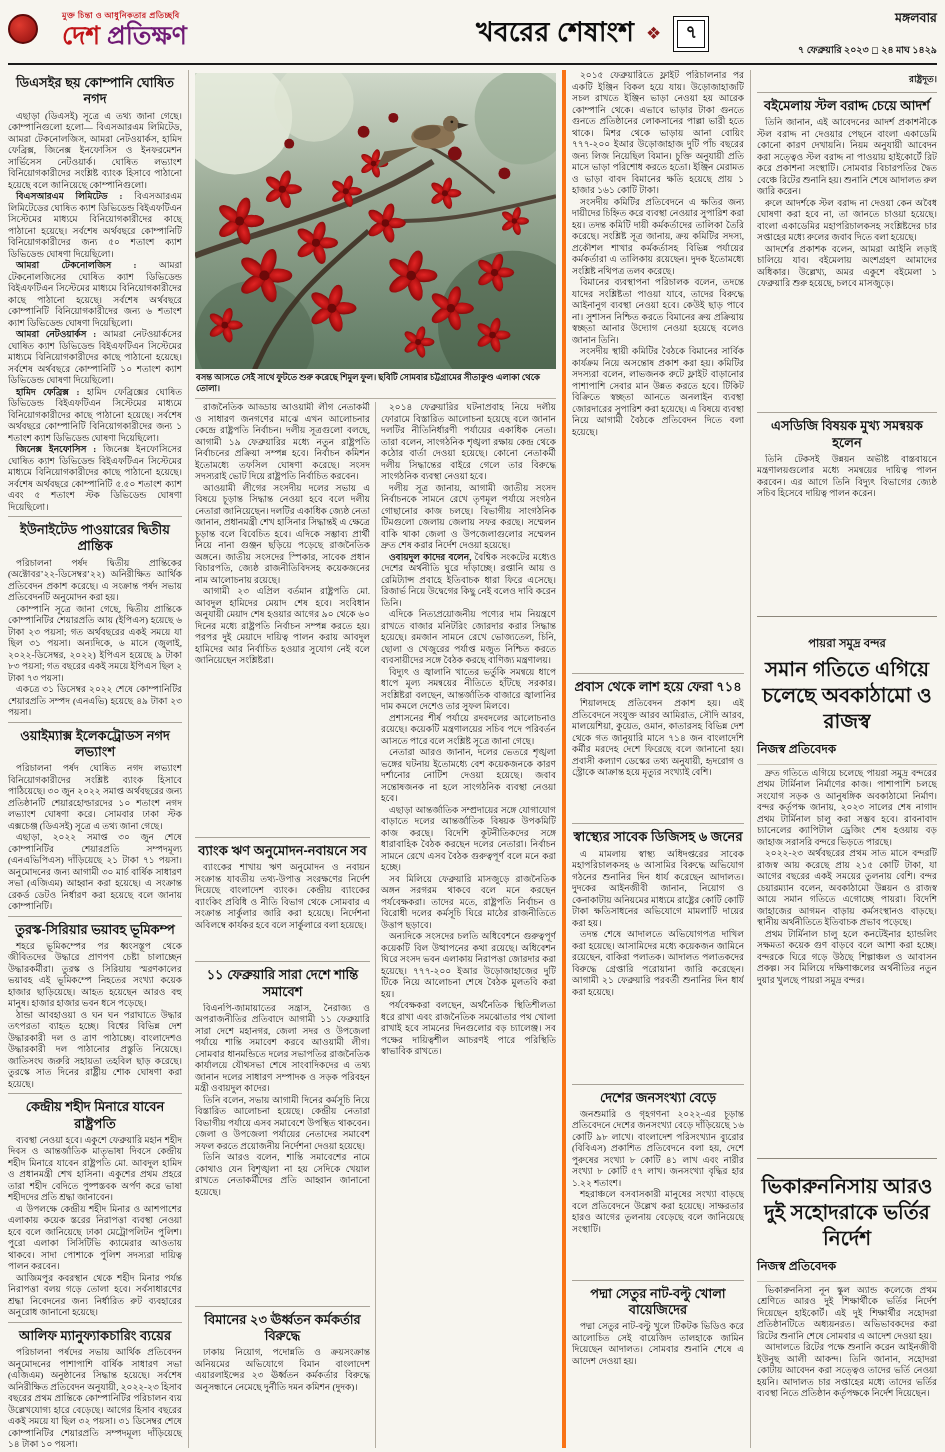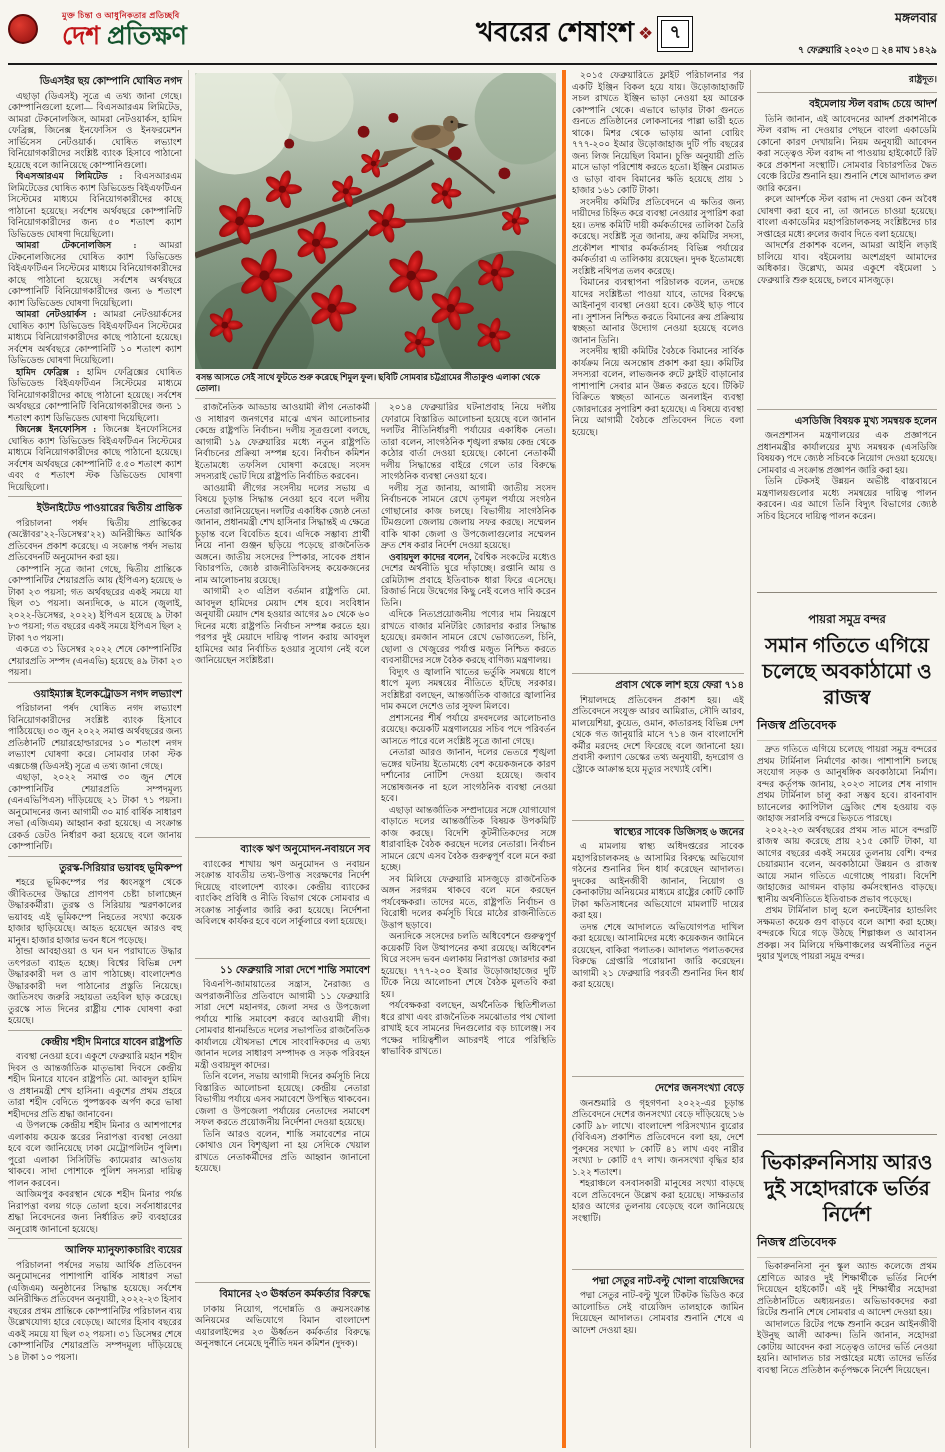--- a/index.html
+++ b/index.html
@@ -5,41 +5,41 @@
   *{margin:0;padding:0;box-sizing:border-box}
   html,body{width:945px;height:1452px}
   body{background:#f7f5ef;color:#131313;font-family:"Liberation Serif","DejaVu Serif",serif;position:relative;overflow:hidden}
   .page{position:absolute;inset:0}
   
   .masthead{position:absolute;top:5px;left:8px;right:8px;height:60px;border-bottom:2px solid #1b1b1b}
   .brand{position:absolute;left:0;top:4px;display:flex;align-items:center;gap:24px}
   .brand-mark{width:30px;height:30px;border-radius:50%;background:radial-gradient(circle at 35% 35%,#e03a2f,#8f100f);display:inline-block;border:2px solid #5d0a0a}
   .tagline{font-size:8px;font-weight:bold;color:#c4161c;letter-spacing:.5px}
   .brand-name{font-size:25px;font-weight:bold;line-height:1.05;font-family:"Liberation Sans","DejaVu Sans",sans-serif}
-  .b1{color:#c11418}.b2{color:#14532d}
-  .section-cluster{position:absolute;left:468px;top:6px;display:flex;align-items:center;gap:4px}
+  .b1{color:#c11418}.b2{color:#701a75}
+  .section-cluster{position:absolute;left:468px;top:6px;display:flex;align-items:center;gap:12px}
   .section-title{font-size:27px;font-weight:bold;color:#0d0d0d;white-space:nowrap;font-family:"Liberation Sans","DejaVu Sans",sans-serif}
   .ornament{font-size:17px;color:#8a1a1a;line-height:1}
   .pagebox{width:36px;height:36px;border:1px solid #111;outline:1px solid #111;outline-offset:-5px;display:flex;align-items:center;justify-content:center;font-size:18px;font-weight:bold;background:#fff}
   .dateblock{position:absolute;right:0;top:4px;text-align:right}
   .weekday{font-size:12.5px;font-weight:bold}
   .dateline{font-size:9.5px;font-weight:bold;margin-top:14px;white-space:nowrap}
   
   .cols{position:absolute;top:70px;left:8px;right:8px;bottom:4px;display:flex;overflow:hidden}
   .col{overflow:hidden}
   .c1{flex:0 0 180px;padding-right:6px}
   .cwide{flex:0 0 374px;padding:0 6px;border-left:1px solid #b3ada1;display:flex;flex-direction:column}
   .c4{flex:0 0 188px;padding:0 6px;border-left:4px solid #f97316}
   .c5{flex:1 1 auto;padding-left:6px;border-left:1px solid #b3ada1}
   .two{display:flex;flex:1;min-height:0}
   .sub{flex:1;overflow:hidden;padding-right:5px}
   .sub+.sub{border-left:1px solid #b3ada1;padding-left:5px;padding-right:0}
   
   .story+.story,.story.ruled{border-top:1px solid #a9a398;margin-top:3px}
-  .hl{font-size:10px;font-weight:bold;text-align:right;line-height:1.25;padding:5px 0 3px;font-family:"Liberation Sans","DejaVu Sans",sans-serif}
+  .hl{font-size:13px;font-weight:bold;text-align:center;line-height:1.25;padding:5px 0 3px;font-family:"Liberation Sans","DejaVu Sans",sans-serif}
   .para{font-size:9px;line-height:11.5px;text-align:justify;text-indent:8px}
   .lead{font-weight:bold}
   .fx{overflow:hidden}
   .tail{font-size:9px;font-weight:bold;text-align:right;padding:2px 0}
   .kicker{font-size:11.5px;font-weight:bold;text-align:center;border-top:1px solid #8d877b;margin-top:4px;padding-top:18px;font-family:"Liberation Sans","DejaVu Sans",sans-serif}
   .bighl{font-size:20px;font-weight:bold;text-align:center;line-height:1.3;padding:2px 0 4px;font-family:"Liberation Sans","DejaVu Sans",sans-serif}
   .byline{font-size:12px;font-weight:bold;padding:2px 0 4px;border-bottom:1px solid #c7c2b6;margin-bottom:3px}
   
   .photo{display:block;margin-top:3px}
   .photo svg{display:block;width:100%;height:296px}
@@ -279,21 +279,20 @@
         <h2 class="hl">বইমেলায় স্টল বরাদ্দ চেয়ে আদর্শ</h2>
         <div class="body fx" style="height:292px">
             <p class="para"><b class="lead"></b><span>তিনি জানান, এই আবেদনের আদর্শ প্রকাশনীকে স্টল বরাদ্দ না দেওয়ার পেছনে বাংলা একাডেমি কোনো কারণ দেখায়নি। নিয়ম অনুযায়ী আবেদন করা সত্ত্বেও স্টল বরাদ্দ না পাওয়ায় হাইকোর্টে রিট করে প্রকাশনা সংস্থাটি। সোমবার বিচারপতির দ্বৈত বেঞ্চে রিটের শুনানি হয়। শুনানি শেষে আদালত রুল জারি করেন।</span></p>
             <p class="para"><b class="lead"></b><span>রুলে আদর্শকে স্টল বরাদ্দ না দেওয়া কেন অবৈধ ঘোষণা করা হবে না, তা জানতে চাওয়া হয়েছে। বাংলা একাডেমির মহাপরিচালকসহ সংশ্লিষ্টদের চার সপ্তাহের মধ্যে রুলের জবাব দিতে বলা হয়েছে।</span></p>
             <p class="para"><b class="lead"></b><span>আদর্শের প্রকাশক বলেন, আমরা আইনি লড়াই চালিয়ে যাব। বইমেলায় অংশগ্রহণ আমাদের অধিকার। উল্লেখ্য, অমর একুশে বইমেলা ১ ফেব্রুয়ারি শুরু হয়েছে, চলবে মাসজুড়ে।</span></p>
           </div>
       </article>
       <article class="story">
         <h2 class="hl">এসডিজি বিষয়ক মুখ্য সমন্বয়ক হলেন</h2>
         <div class="body fx" style="height:158px">
-            <p class="para"><b class="lead"></b><span>জনপ্রশাসন মন্ত্রণালয়ের এক প্রজ্ঞাপনে প্রধানমন্ত্রীর কার্যালয়ের মুখ্য সমন্বয়ক (এসডিজি বিষয়ক) পদে জ্যেষ্ঠ সচিবকে নিয়োগ দেওয়া হয়েছে। সোমবার এ সংক্রান্ত প্রজ্ঞাপন জারি করা হয়।</span></p>
             <p class="para"><b class="lead"></b><span>তিনি টেকসই উন্নয়ন অভীষ্ট বাস্তবায়নে মন্ত্রণালয়গুলোর মধ্যে সমন্বয়ের দায়িত্ব পালন করবেন। এর আগে তিনি বিদ্যুৎ বিভাগের জ্যেষ্ঠ সচিব হিসেবে দায়িত্ব পালন করেন।</span></p>
           </div>
       </article>
       <article>
         <div class="kicker">পায়রা সমুদ্র বন্দর</div>
         <h1 class="bighl">সমান গতিতে এগিয়ে চলেছে অবকাঠামো ও রাজস্ব</h1>
         <div class="byline">নিজস্ব প্রতিবেদক</div>
         <div class="body fx" style="height:386px">
             <p class="para"><b class="lead"></b><span>দ্রুত গতিতে এগিয়ে চলেছে পায়রা সমুদ্র বন্দরের প্রথম টার্মিনাল নির্মাণের কাজ। পাশাপাশি চলছে সংযোগ সড়ক ও আনুষঙ্গিক অবকাঠামো নির্মাণ। বন্দর কর্তৃপক্ষ জানায়, ২০২৩ সালের শেষ নাগাদ প্রথম টার্মিনাল চালু করা সম্ভব হবে। রাবনাবাদ চ্যানেলের ক্যাপিটাল ড্রেজিং শেষ হওয়ায় বড় জাহাজ সরাসরি বন্দরে ভিড়তে পারছে।</span></p>
             <p class="para"><b class="lead"></b><span>২০২২-২৩ অর্থবছরের প্রথম সাত মাসে বন্দরটি রাজস্ব আয় করেছে প্রায় ২১৫ কোটি টাকা, যা আগের বছরের একই সময়ের তুলনায় বেশি। বন্দর চেয়ারম্যান বলেন, অবকাঠামো উন্নয়ন ও রাজস্ব আয়ে সমান গতিতে এগোচ্ছে পায়রা। বিদেশি জাহাজের আগমন বাড়ায় কর্মসংস্থানও বাড়ছে। স্থানীয় অর্থনীতিতে ইতিবাচক প্রভাব পড়েছে।</span></p>

